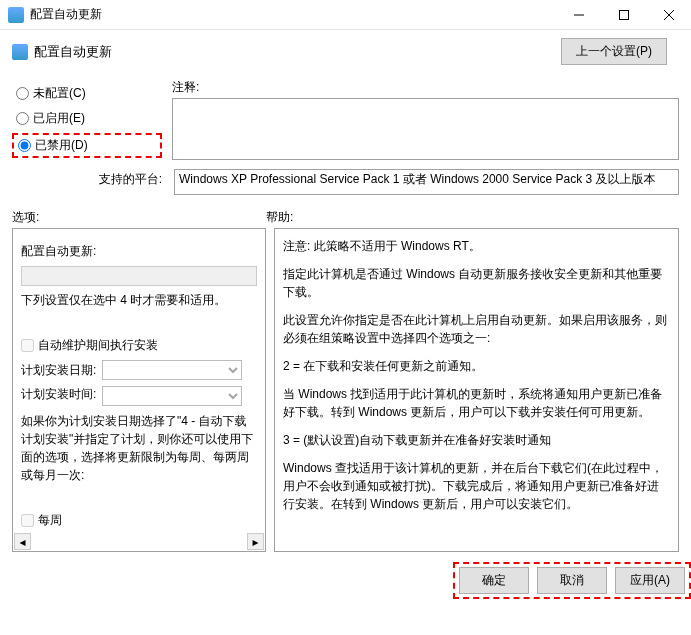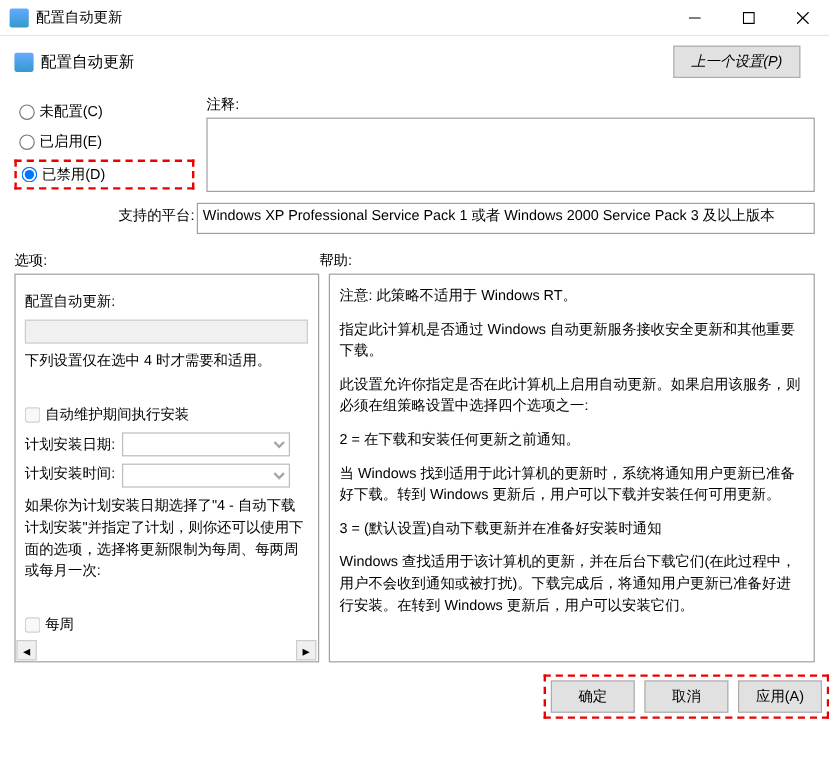--- a/index.html
+++ b/index.html
@@ -5,31 +5,31 @@
 * { box-sizing: border-box; margin: 0; padding: 0; font-family: "Microsoft YaHei", "Segoe UI", sans-serif; font-size: 12px; }
 body { background: #fff; color: #000; width: 691px; height: 635px; overflow: hidden; }
 .titlebar { height: 30px; display: flex; align-items: center; padding: 0 0 0 8px; border-bottom: 1px solid #e5e5e5; }
 .titlebar .icon { width: 16px; height: 16px; background: linear-gradient(#6af, #39c); border-radius: 2px; margin-right: 6px; }
 .titlebar .title { flex: 1; }
 .titlebar .winbtn { width: 45px; height: 30px; display: flex; align-items: center; justify-content: center; color: #333; cursor: pointer; }
 .winbtn svg { width: 10px; height: 10px; }
 .header { display: flex; align-items: center; padding: 8px 12px; }
 .header .icon { width: 16px; height: 16px; background: linear-gradient(#6af,#39c); border-radius: 2px; margin-right: 6px; }
 .header .title { flex: 1; font-size: 13px; }
-.navbtns { display: flex; gap: 8px; padding-right: 12px; font-style: italic; }
+.navbtns { display: flex; gap: 8px; padding-right: 12px; }
 .btn { border: 1px solid #adadad; background: #e1e1e1; padding: 4px 14px; cursor: pointer; min-width: 90px; text-align: center; }
 .upper { display: flex; padding: 6px 12px; gap: 10px; }
 .radios { width: 150px; }
 .radio { display: flex; align-items: center; margin: 4px 0; padding: 2px 4px; }
 .radio input { margin-right: 4px; }
 .radio.highlight { border: 2px dashed #e00; padding: 2px 4px; }
 .comments { flex: 1; }
 .comments .label { margin-bottom: 2px; }
 .comments textarea { width: 100%; height: 62px; resize: none; border: 1px solid #a0a0a0; padding: 2px; }
-.platforms { display: flex; padding: 0 12px 6px 12px; gap: 2px; align-items: flex-start; }
+.platforms { display: flex; padding: 0 12px 6px 12px; gap: 12px; align-items: flex-start; }
 .platforms .label { width: 150px; text-align: right; padding-top: 2px; }
 .platforms .box { flex: 1; border: 1px solid #a0a0a0; height: 26px; overflow: auto; padding: 2px 4px; line-height: 1.3; }
 .labels2 { display: flex; padding: 8px 12px 2px 12px; }
 .labels2 .left { width: 254px; }
 .labels2 .right { flex: 1; }
 .midrow { display: flex; padding: 0 12px; gap: 8px; height: 324px; }
 .options { width: 254px; border: 1px solid #a0a0a0; padding: 8px; overflow-y: auto; overflow-x: auto; position: relative; }
 .options .row { margin: 6px 0; }
 .options .grayinput { width: 100%; height: 20px; background: #f0f0f0; border: 1px solid #ccc; }
 .options select { width: 140px; border: 1px solid #a0a0a0; background: #fff; padding: 1px; }

